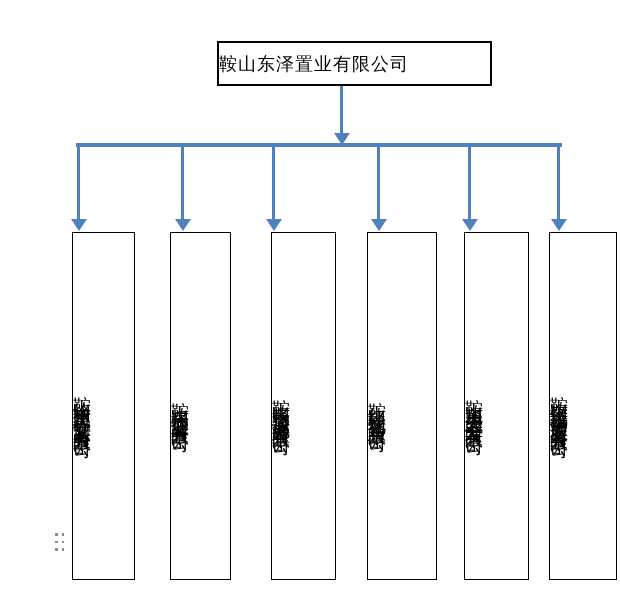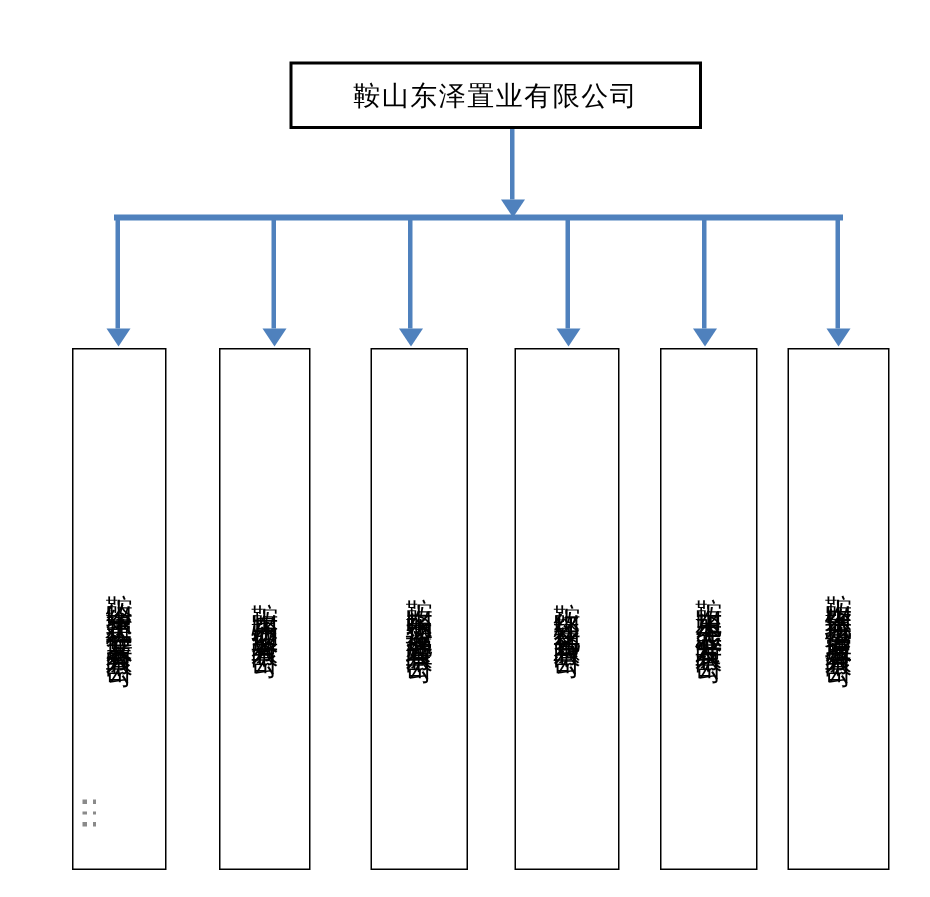--- a/index.html
+++ b/index.html
@@ -14,22 +14,23 @@
     color: #000;
     overflow: hidden;
   }
   
   .node {
     position: absolute;
     border: 2px solid #000;
     background: #fff;
     display: flex;
     align-items: center;
-    justify-content: center;
+    justify-content: flex-start;
     text-align: center;
+    margin-left: 24px;
   }
   .root-node {
     left: 193px; top: 41px; width: 275px; height: 45px;
     font-size: 18px; letter-spacing: 1px;
   }
   .child-node {
     top: 232px; height: 348px;
     border-width: 1.5px;
   }
   .child-node .vtext {

